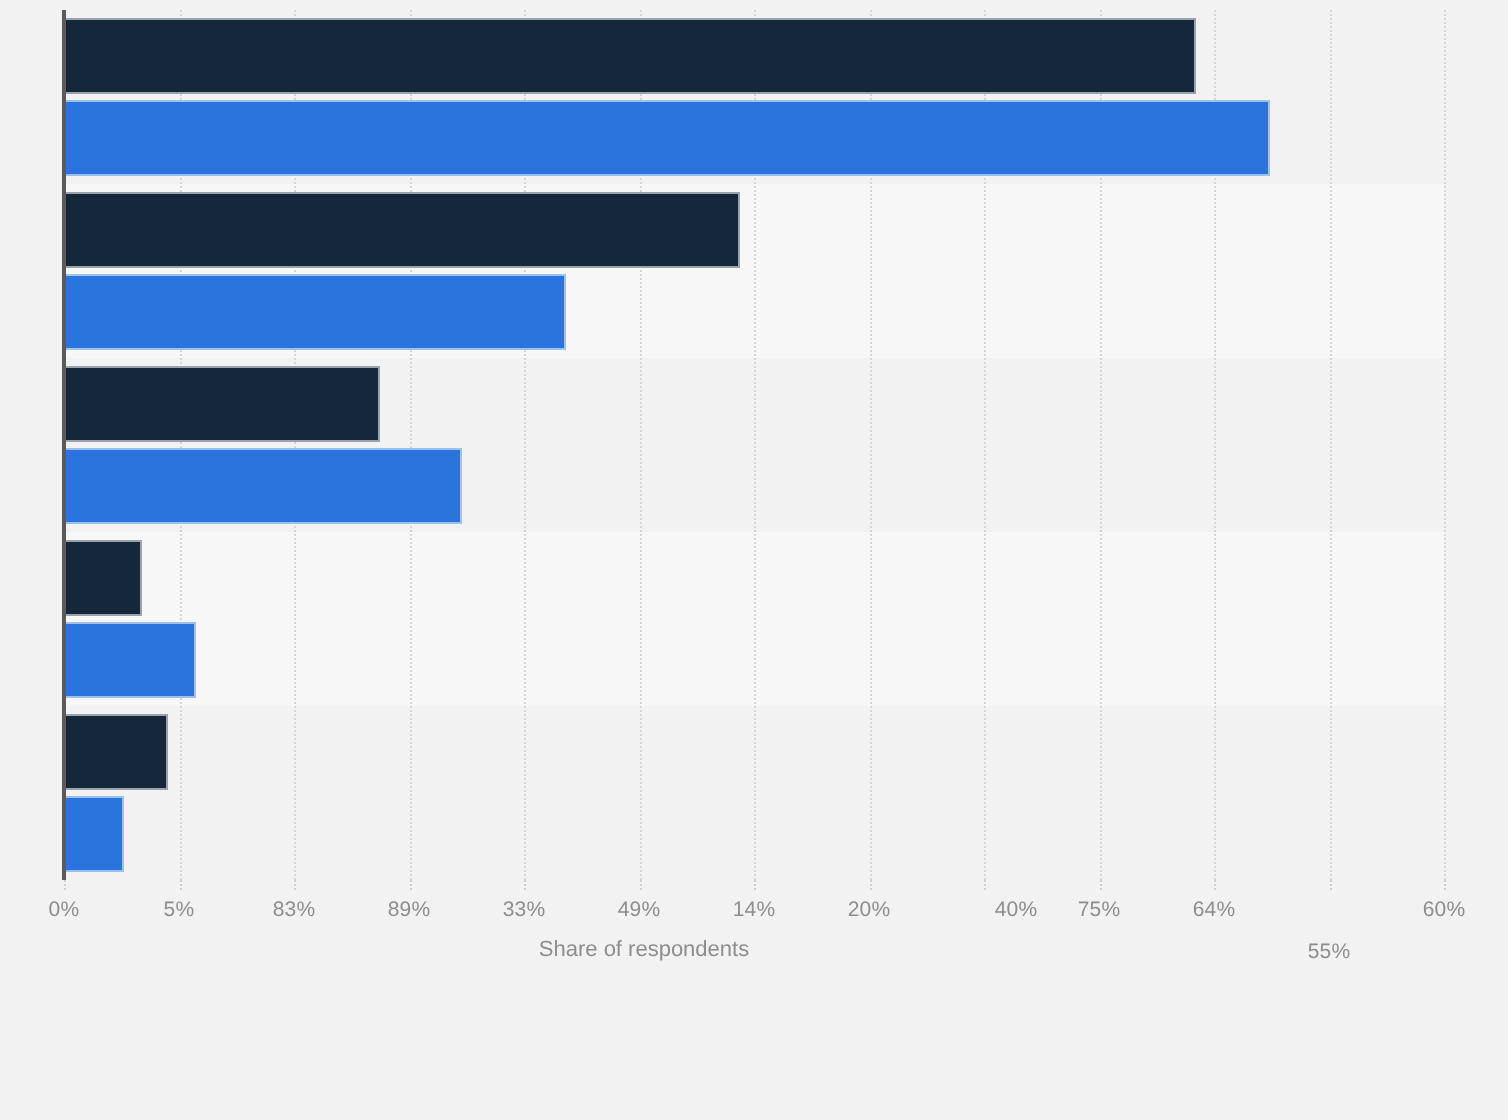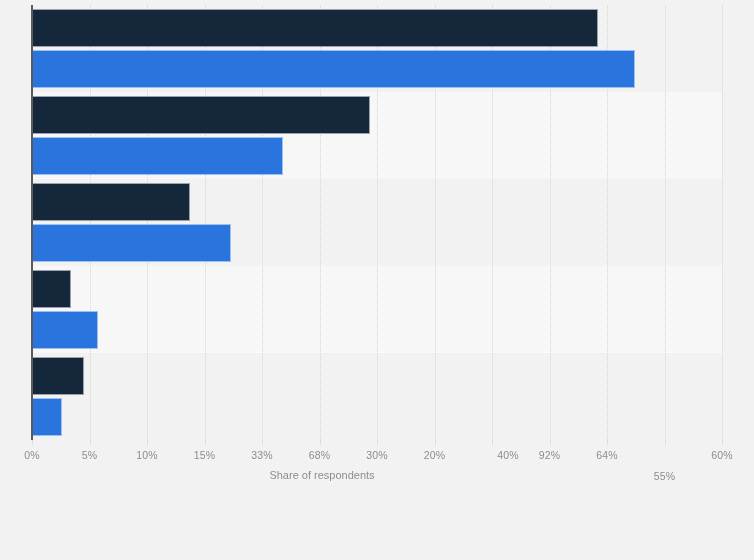--- a/index.html
+++ b/index.html
@@ -179,28 +179,28 @@
       <div class="tick-mark" style="left: 402.5px;"></div>
       <div class="tick-mark" style="left: 460px;"></div>
       <div class="tick-mark" style="left: 517.5px;"></div>
       <div class="tick-mark" style="left: 575px;"></div>
       <div class="tick-mark" style="left: 632.5px;"></div>
       <div class="tick-mark" style="left: 690px;"></div>
     </div>
   <div class="tick-labels">
       <div class="tick-label" style="left: 32px;">0%</div>
       <div class="tick-label" style="left: 89.5px;">5%</div>
-      <div class="tick-label" style="left: 147px;">10%</div>
-      <div class="tick-label" style="left: 204.5px;">15%</div>
+      <div class="tick-label" style="left: 147px;">83%</div>
+      <div class="tick-label" style="left: 204.5px;">89%</div>
       <div class="tick-label" style="left: 262px;">33%</div>
-      <div class="tick-label" style="left: 319.5px;">68%</div>
-      <div class="tick-label" style="left: 377px;">30%</div>
+      <div class="tick-label" style="left: 319.5px;">49%</div>
+      <div class="tick-label" style="left: 377px;">14%</div>
       <div class="tick-label" style="left: 434.5px;">20%</div>
       <div class="tick-label" style="left: 492px; margin-left: 16px;">40%</div>
-      <div class="tick-label" style="left: 549.5px;">92%</div>
+      <div class="tick-label" style="left: 549.5px;">75%</div>
       <div class="tick-label" style="left: 607px;">64%</div>
       <div class="tick-label" style="left: 664.5px; margin-top: 21px;">55%</div>
       <div class="tick-label" style="left: 722px; text-align: center;">60%</div>
     </div>
 
   <div class="axis-title">
     <span class="axis-title-inner">Share of respondents</span>
   </div>
 
   <div class="footer-space"></div>

